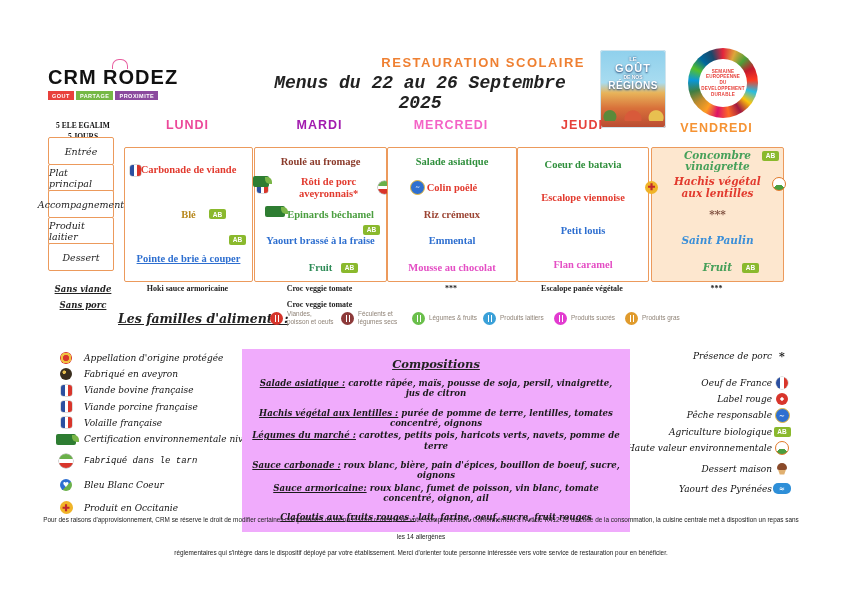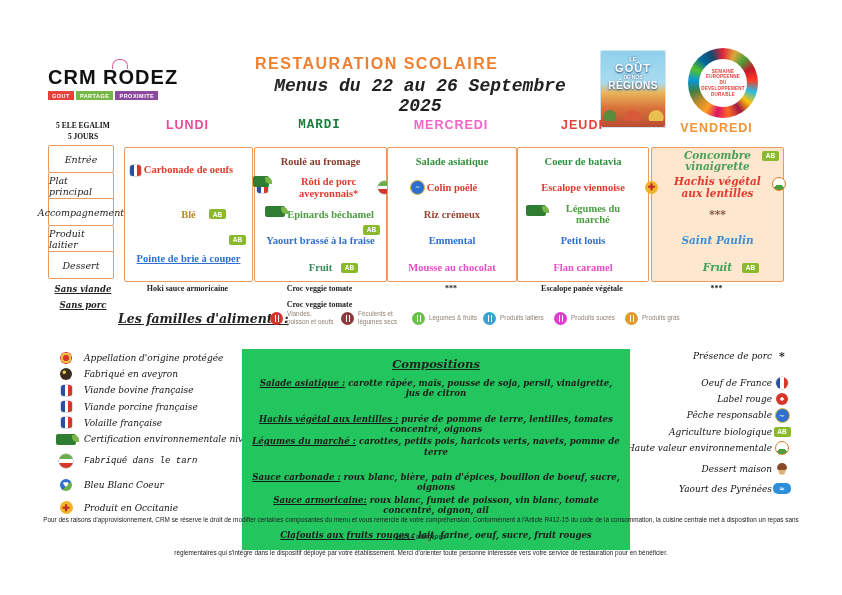--- a/index.html
+++ b/index.html
@@ -7,21 +7,21 @@
   .page{position:relative;width:842px;height:595px;background:#fff;}
   .script{font-family:"DejaVu Serif","Liberation Serif",serif;font-style:italic;}
   .mfont{font-family:"Liberation Serif",serif;font-weight:bold;}
   .abs{position:absolute;}
 
   
   .crm-name{font-size:20px;font-weight:800;letter-spacing:1px;color:#111;position:relative;}
   .crm-doodle{position:absolute;top:-7px;left:64px;width:14px;height:9px;border:1.5px solid #e85fa0;border-bottom:none;border-radius:7px 7px 0 0;}
   .crm-banner{display:flex;gap:2px;margin-top:2px;}
   .crm-banner span{color:#fff;font-size:5.5px;font-weight:bold;padding:1.5px 4px;letter-spacing:.5px;}
-  .page-title{font-size:16px;font-weight:800;letter-spacing:1.5px;text-align:left;}
+  .page-title{font-size:13px;font-weight:800;letter-spacing:1.5px;text-align:right;}
   .page-subtitle{font-size:18px;font-weight:bold;text-align:center;margin-top:3px;color:#222;font-family:Liberation Mono, monospace;}
 
   .poster{width:66px;height:78px;border-radius:3px;overflow:hidden;background:linear-gradient(180deg,#8fd0ec 0%,#a8dcf0 42%,#e8b45a 55%,#d8703a 75%,#b84a32 100%);text-align:center;box-shadow:0 0 0 1px #d0e4ee inset;}
   .poster .p1{font-size:6px;color:#fff;font-weight:bold;margin-top:6px;text-shadow:0 0 2px #1a3a6b;}
   .poster .p2{font-size:11px;color:#fff;font-weight:800;letter-spacing:1px;text-shadow:0 1px 2px #1a3a6b;}
   .poster .p3{font-size:5px;color:#fff;font-weight:bold;text-shadow:0 0 2px #1a3a6b;}
   .poster .p4{font-size:10px;color:#fff;font-weight:800;letter-spacing:.5px;text-shadow:0 1px 2px #1a3a6b;}
   .poster .village{margin-top:8px;height:22px;background:
      radial-gradient(circle at 15% 80%, #5a8a3a 0 6px, transparent 7px),
      radial-gradient(circle at 85% 85%, #e8c050 0 7px, transparent 8px),
@@ -75,25 +75,25 @@
   .fam-label{font-size:6.4px;color:#8f8377;line-height:1.25;}
 
   
   .leg-left .item{display:flex;align-items:center;gap:8px;height:16.2px;}
   .leg-left .lbl{font-size:9px;color:#111;}
   .leg-right .item{display:flex;align-items:center;justify-content:flex-end;height:16.4px;}
   .leg-right .lbl{font-size:9px;color:#111;}
   .icon-slot{width:20px;display:flex;justify-content:center;flex:none;}
 
   
-  .compo{background:#22c55e;padding:8px 10px;text-align:center;}
+  .compo{background:#f0abfc;padding:8px 10px;text-align:center;}
   .compo-title{font-size:11.5px;font-weight:800;text-decoration:underline;margin-bottom:7px;}
   .compo-line{font-size:8.6px;line-height:1.2;margin:2px 0;font-weight:bold;color:#1a1a1a;}
   .compo-line .nm{text-decoration:underline;}
-  .gap-top{margin-top:15px;}
+  .gap-top{margin-top:9px;}
 
   .footer{font-size:6.4px;color:#222;text-align:center;line-height:2.6;}
 </style>
 </head>
 <body>
 
 <div class="page">
 
   <div class="abs" style="left:48px;top:66px;">
     <div class="crm-name">
@@ -131,37 +131,37 @@
         <div>DURABLE</div>
       </div>
     </div>
   </div>
 
   <div class="abs egalim" style="left:40px;top:120px;width:86px;">
     <div>5 ELE EGALIM</div>
     <div>5 JOURS</div>
   </div>
   <div class="abs day-header" style="left: 124px; top: 118px; width: 127px; color: #ec4899;">LUNDI</div>
-  <div class="abs day-header" style="left: 254px; top: 118px; width: 131px; color: #15803d; font-family: Liberation Mono, monospace;">MARDI</div>
+  <div class="abs day-header" style="left: 254px; top: 118px; width: 131px; color: #a21caf;">MARDI</div>
   <div class="abs day-header" style="left: 387px; top: 118px; width: 128px; color: rgb(244, 99, 198);">MERCREDI</div>
   <div class="abs day-header" style="left: 517px; top: 118px; width: 130px; color: rgb(230, 65, 58);">JEUDI</div>
   <div class="abs day-header" style="left: 651px; top: 121px; width: 131px; color: rgb(245, 147, 52);">VENDREDI</div>
 
-  <div class="abs rowlabels script" style="left:48px;top:145px;width:66px;height:133px;">
+  <div class="abs rowlabels script" style="left:48px;top:137px;width:66px;height:133px;">
     <div class="rlabel">Entrée</div>
     <div class="rlabel">Plat principal</div>
     <div class="rlabel">Accompagnement</div>
     <div class="rlabel">Produit laitier</div>
     <div class="rlabel">Dessert</div>
   </div>
 
   <div class="abs daycol mfont" style="left:124px;top:147px;width:127px;height:133px;">
     <div class="cell">
       <span class="flag-fr abs" style="left:5px;"></span>
-      <span class="txt" style="color: rgb(226, 58, 46);">Carbonade de oeufs</span>
+      <span class="txt" style="color: rgb(226, 58, 46);">Carbonade de viande</span>
     </div>
     <div class="cell">
       <span class="txt" style="color: rgb(184, 137, 31);">Blé</span>
       <span class="ab-badge abs" style="right:26px;">AB</span>
     </div>
     <div class="cell">
       <span class="ab-badge abs" style="right:6px;top:-2px;">AB</span>
       <span class="txt" style="color: rgb(46, 111, 208); text-decoration: underline;">Pointe de brie à couper</span>
     </div>
   </div>
@@ -209,24 +209,20 @@
       </div>
   </div>
 
   <div class="abs daycol mfont" style="left:517px;top:147px;width:130px;height:133px;">
     <div class="cell">
         <span class="txt" style="color: rgb(47, 143, 60);">Coeur de batavia</span>
       </div>
     <div class="cell">
         <span class="txt" style="color: rgb(226, 58, 46);">Escalope viennoise</span>
       </div>
-    <div class="cell">
-      <span class="cert-badge abs" style="right:2px;top:-4px;"></span>
-      <span class="txt" style="color: rgb(74, 158, 63);">Légumes du marché</span>
-    </div>
     <div class="cell">
         <span class="txt" style="color: rgb(46, 111, 208);">Petit louis</span>
       </div>
     <div class="cell">
         <span class="txt" style="color: rgb(228, 78, 196);">Flan caramel</span>
       </div>
   </div>
 
   <div class="abs daycol peach script" style="left:651px;top:147px;width:131px;height:133px;font-weight:bold;">
     <div class="cell">

